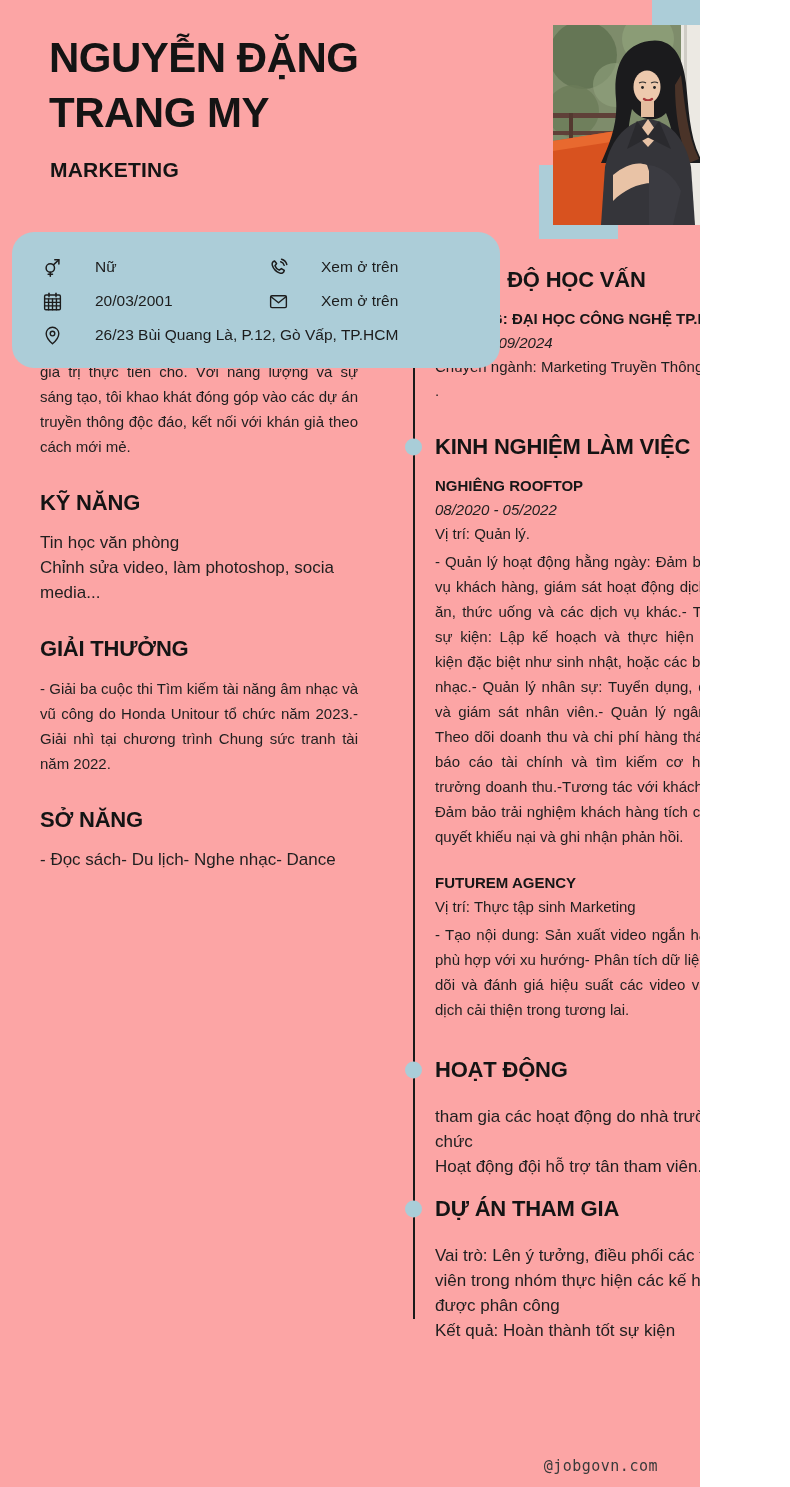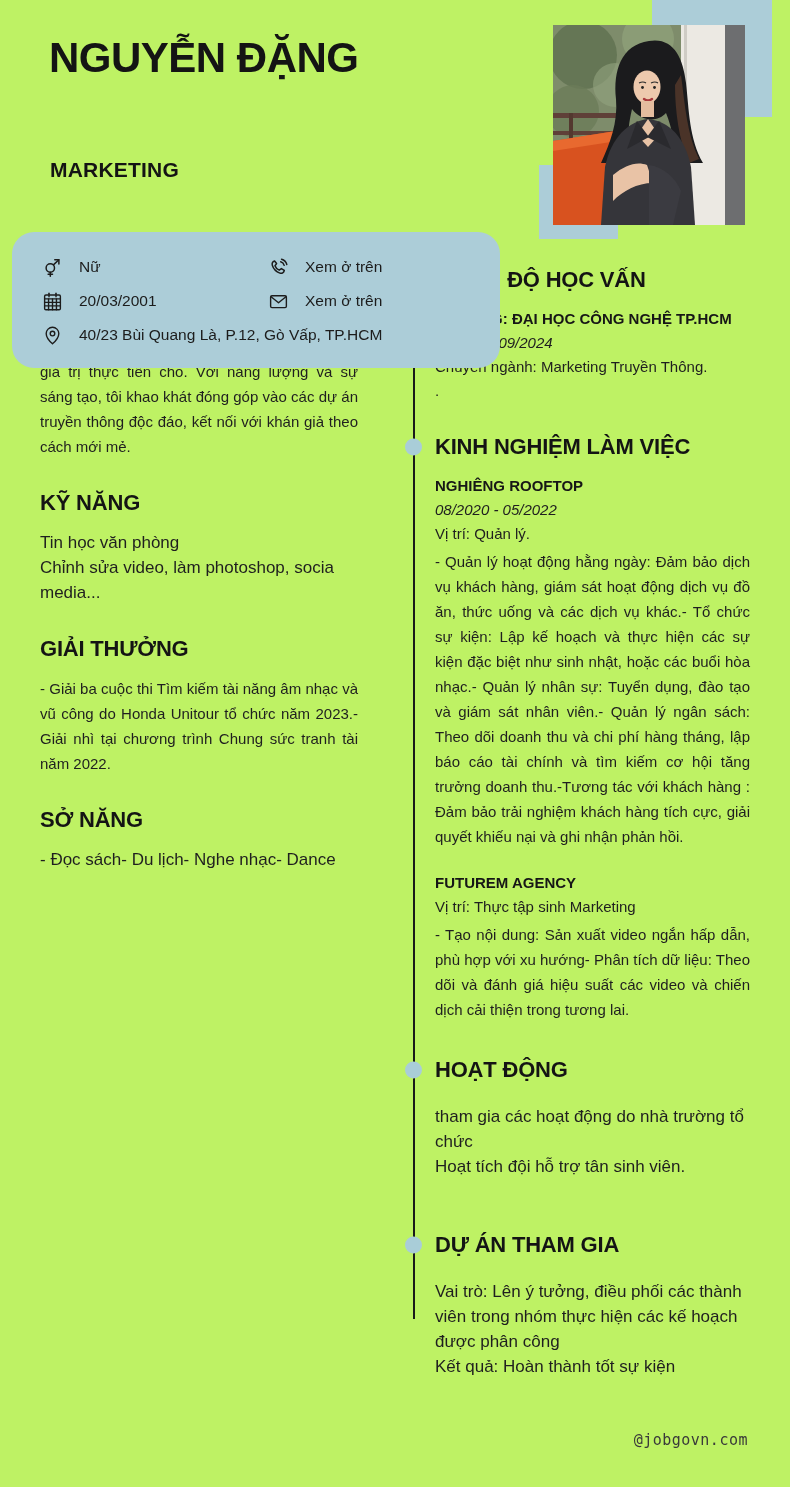--- a/index.html
+++ b/index.html
@@ -1,19 +1,19 @@
 <!DOCTYPE html>
 <html><head>
 <meta charset="utf-8">
 <style>
   html,body{margin:0;padding:0;background:#ffffff;}
   .page{
     position:relative;
-    width:790px;height:1487px;
-    background:#bef264;
+    width:700px;height:1487px;
+    background:#fca5a5;
     font-family:"Liberation Sans", sans-serif;
     color:#212121;
     overflow:hidden;
   }
   
   .header{position:relative;height:232px;}
   .name{
     position:absolute;left:49px;top:30px;
     font-size:42px;font-weight:700;line-height:55px;
     letter-spacing:-0.5px;color:#141414;
@@ -30,21 +30,21 @@
     z-index:2;overflow:hidden;
   }
   
   .contact{
     position:absolute;left:12px;top:232px;width:488px;height:136px;
     background:#accdd8;border-radius:22px;
     box-sizing:border-box;padding:18px 0 0 30px;
     z-index:3;
   }
   .contact-row{display:flex;align-items:center;height:34px;}
-  .contact-item{display:flex;align-items:center;gap:16px;font-size:15.5px;font-weight:500;color:#1c1c1c;}
+  .contact-item{display:flex;align-items:center;gap:32px;font-size:15.5px;font-weight:500;color:#1c1c1c;}
   .contact-item.col1{width:226px;flex:none;}
   .contact-item svg{flex:none;display:block;}
   
   .main{position:relative;margin-top:32px;height:1087px;}
   .col-left{position:absolute;left:40px;top:4px;width:318px;}
   .col-right{position:absolute;left:435px;top:2px;width:315px;}
   .divider{position:absolute;left:413px;top:14px;height:1041px;width:1.5px;background:#1a1a1a;}
   h2.sec{
     font-size:22px;font-weight:700;color:#141414;
     margin:30px 0 13px 0;line-height:28px;letter-spacing:-0.2px;
@@ -59,33 +59,34 @@
   .just{text-align:justify;text-justify:inter-word;}
   .line-p{font-size:17px;line-height:25px;margin:0;color:#1f1f1f;}
   .entry-title{font-size:15px;font-weight:700;line-height:24px;margin:0;color:#161616;}
   .entry-period{font-size:15px;font-style:italic;line-height:24px;margin:0;color:#1f1f1f;}
   .entry-line{font-size:15px;line-height:24px;margin:0;color:#1f1f1f;}
   .job{margin-bottom:22px;}
   .job .desc{margin-top:3px;}
   .edu-extra{font-size:15px;line-height:24px;margin:0;color:#1f1f1f;}
   
   .watermark{
-    position:absolute;right:42px;bottom:38px;
+    position:absolute;right:42px;bottom:12px;
     font-family:"DejaVu Sans Mono", monospace;
     font-size:15px;color:#3a3a3a;letter-spacing:0.5px;text-align:right;
   }
 </style>
 </head>
 <body>
 
 <div class="page">
 
   <div class="header">
     <div class="name">
       <div>NGUYỄN ĐẶNG</div>
+      <div>TRANG MY</div>
     </div>
     <div class="job-title">MARKETING</div>
 
     <div class="sq sq-tr"></div>
     <div class="sq sq-bl"></div>
 
     <div class="photo">
       <svg width="192" height="200" viewBox="0 0 192 200" xmlns="http://www.w3.org/2000/svg">
         <rect width="192" height="200" fill="#7e8c6b"></rect>
         <circle cx="30" cy="30" r="34" fill="#5f7050" opacity="0.8"></circle>
@@ -169,21 +170,21 @@
         </svg>
         <span>Xem ở trên</span>
       </div>
     </div>
     <div class="contact-row">
       <div class="contact-item">
         <svg width="21" height="21" viewBox="0 0 24 24" fill="none" stroke="#1c1c1c" stroke-width="1.6">
           <path d="M12 21.5 C12 21.5 4.8 15.5 4.8 9.8 A7.2 7.2 0 1 1 19.2 9.8 C19.2 15.5 12 21.5 12 21.5 Z"></path>
           <circle cx="12" cy="9.8" r="2.6"></circle>
         </svg>
-        <span>40/23 Bùi Quang Là, P.12, Gò Vấp, TP.HCM</span>
+        <span>26/23 Bùi Quang Là, P.12, Gò Vấp, TP.HCM</span>
       </div>
     </div>
   </div>
 
   <div class="main">
     <div class="divider"></div>
 
     <div class="col-left">
       <section>
         <h2 class="sec first"><span>MỤC TIÊU NGHỀ NGHIỆP</span></h2>
@@ -230,25 +231,25 @@
         <div class="job">
           <p class="entry-title">FUTUREM AGENCY</p>
           <p class="entry-line">Vị trí: Thực tập sinh Marketing</p>
           <p class="body-p just desc">- Tạo nội dung: Sản xuất video ngắn hấp dẫn, phù hợp với xu hướng- Phân tích dữ liệu: Theo dõi và đánh giá hiệu suất các video và chiến dịch cải thiện trong tương lai.</p>
         </div>
       </section>
 
       <section>
         <h2 class="sec" style="margin-top:34px;margin-bottom:20px;"><span class="dot"></span><span>HOẠT ĐỘNG</span></h2>
         <p class="line-p">tham gia các hoạt động do nhà trường tổ chức</p>
-        <p class="line-p">Hoạt tích đội hỗ trợ tân sinh viên.</p>
-      </section>
-
-      <section>
-        <h2 class="sec" style="margin-top:52px;margin-bottom:20px;"><span class="dot"></span><span>DỰ ÁN THAM GIA</span></h2>
+        <p class="line-p">Hoạt động đội hỗ trợ tân tham viên.</p>
+      </section>
+
+      <section>
+        <h2 class="sec" style="margin-top:16px;margin-bottom:20px;"><span class="dot"></span><span>DỰ ÁN THAM GIA</span></h2>
         <p class="line-p">Vai trò: Lên ý tưởng, điều phối các thành viên trong nhóm thực hiện các kế hoạch được phân công</p>
         <p class="line-p">Kết quả: Hoàn thành tốt sự kiện</p>
       </section>
     </div>
   </div>
 
   <div class="watermark">@jobgovn.com</div>
 </div>
 
 </body></html>

